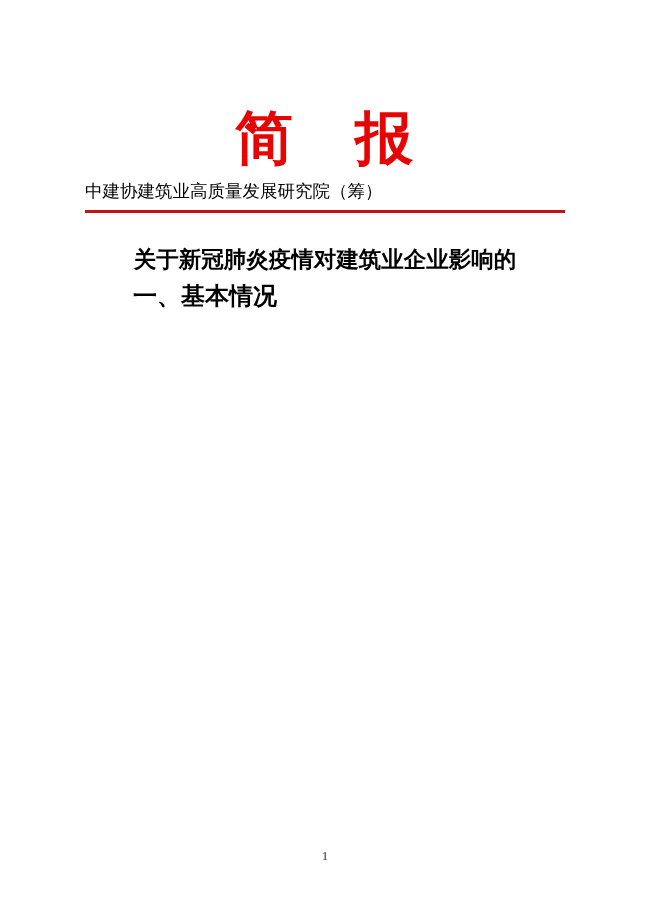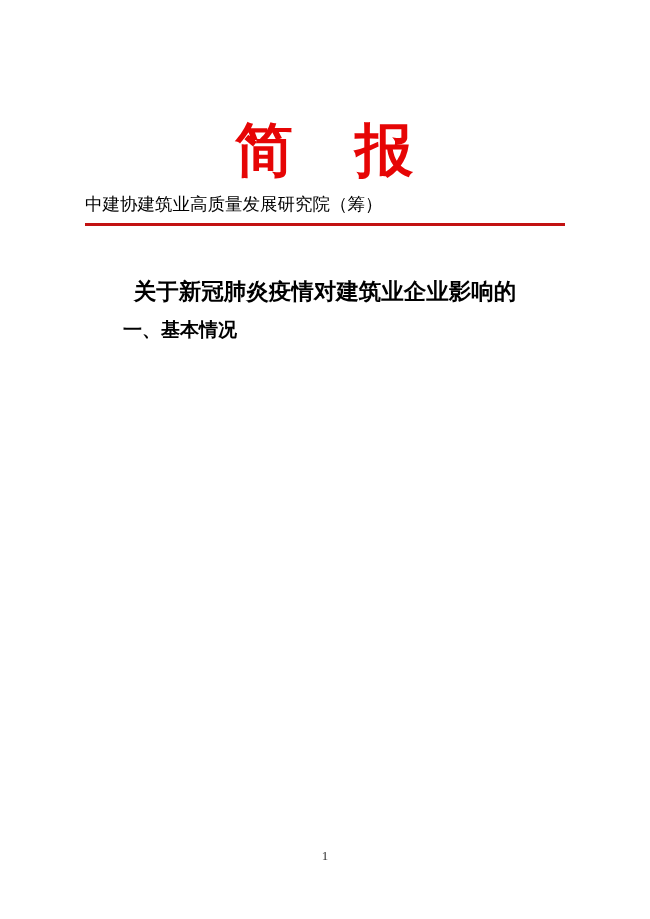--- a/index.html
+++ b/index.html
@@ -13,21 +13,21 @@
     height: 919px;
     background: #ffffff;
     overflow: hidden;
     font-family: "Liberation Serif", "DejaVu Serif", serif;
     color: #000000;
   }
   .content {
     padding: 0 85px;
   }
   .masthead-title {
-    margin: 12px;
+    margin: 0;
     padding-top: 110px;
     font-size: 58px;
     line-height: 1;
     font-weight: 700;
     text-align: center;
     color: #e60505;
     letter-spacing: 2px;
   }
   .issue-number {
     margin-top: 46px;
@@ -43,41 +43,41 @@
     align-items: center;
     font-size: 17.5px;
     line-height: 24px;
   }
   .red-rule {
     margin-top: 7px;
     height: 3px;
     background: #c21212;
   }
   .report-title {
-    margin: 47px 0 0 0;
+    margin: 28px 0 0 0;
     font-size: 22.5px;
     line-height: 38px;
     font-weight: 700;
     text-align: center;
   }
   .body-para {
     margin: 0;
     font-size: 17px;
     line-height: 37.5px;
     text-align: justify;
     text-justify: inter-character;
     text-indent: 2em;
   }
   .body-para.first {
     margin-top: 21px;
   }
   .section-heading {
     margin: 0;
-    font-family: Liberation Sans, sans-serif;
-    font-size: 19px;
+    font-family: Liberation Mono, monospace;
+    font-size: 24px;
     line-height: 38px;
     font-weight: 700;
     text-indent: 2em;
   }
   .page-footer {
     position: absolute;
     top: 848px;
     left: 0;
     right: 0;
     text-align: center;

